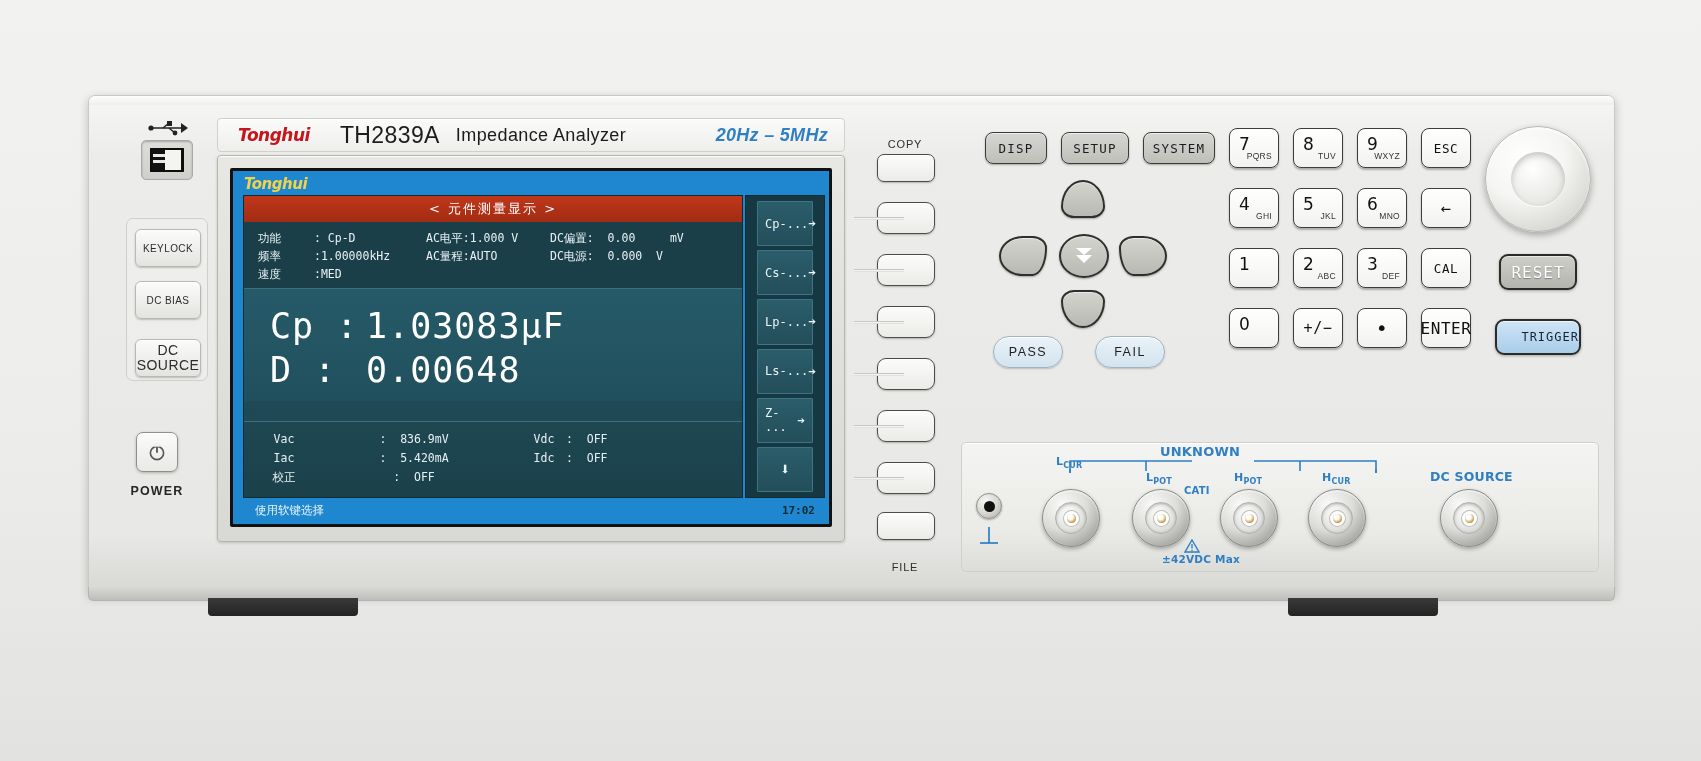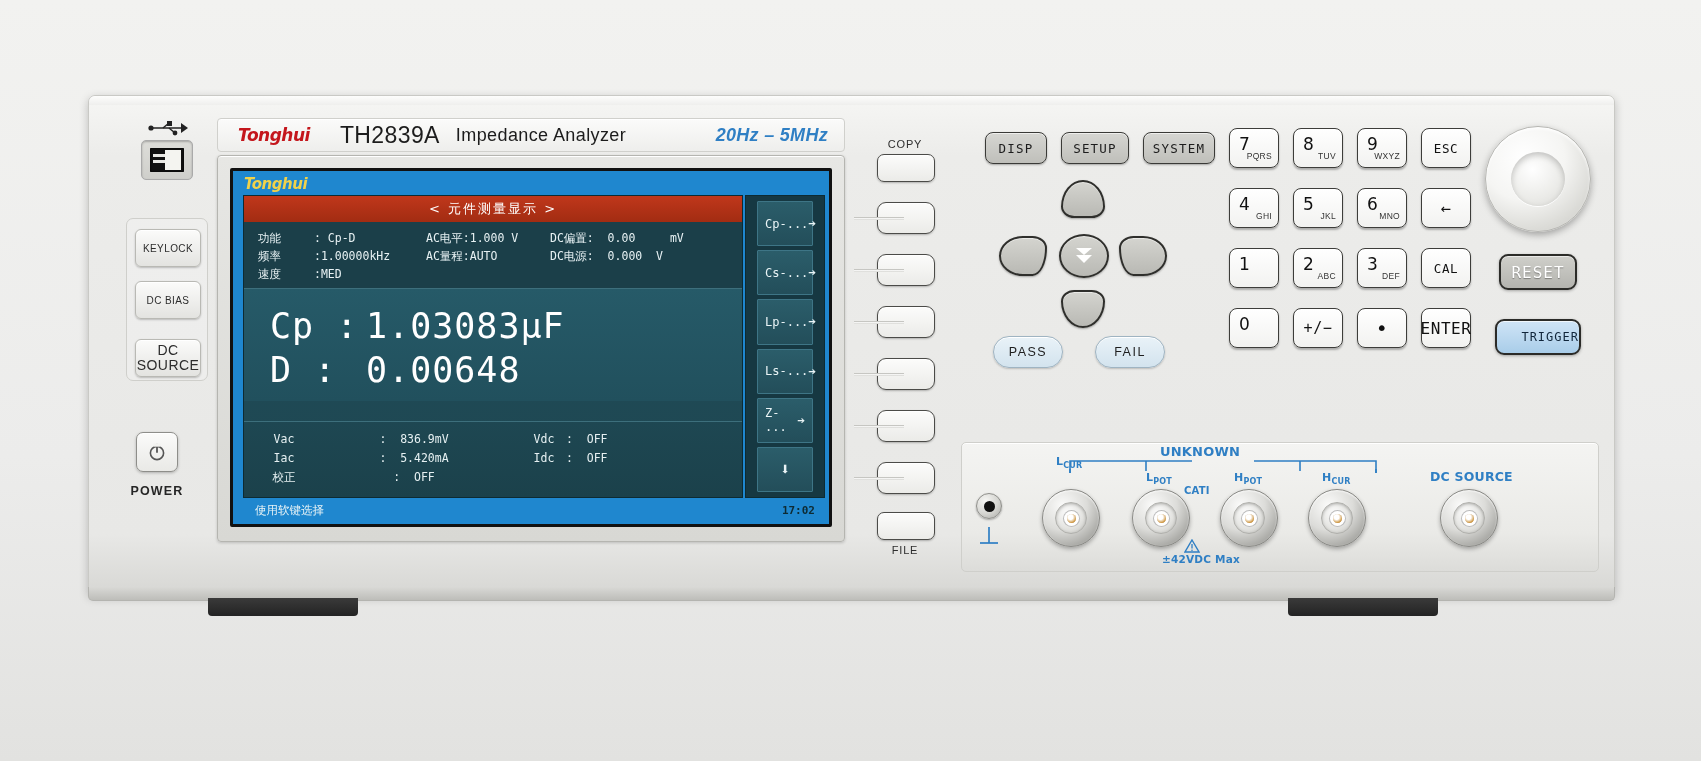--- a/index.html
+++ b/index.html
@@ -178,21 +178,21 @@
   }
   .softkey .arrow{ font-size:13px; font-weight:bold; }
   .softkey.more{ justify-content:center; }
 
   
   #softbtn-col{ position:absolute; left:770px; top:40px; width:92px; height:420px; }
   .copy-lbl, .file-lbl{
     position:absolute; width:92px; text-align:center;
     font-size:11px; color:#2e2e2e; letter-spacing:.8px;
   }
-  .copy-lbl{ top:2px; } .file-lbl{ top:408px;text-align:center; }
+  .copy-lbl{ top:2px; } .file-lbl{ top:425px;text-align:center; }
   .hw-sk{
     position:absolute; left:18px; width:58px; height:32px;
     background:linear-gradient(180deg,#fcfcfb,#ebebe8);
     border:1.5px solid #4b4b48; border-radius:9px;
     box-shadow:0 1px 2px rgba(0,0,0,.25), inset 0 1px 0 #fff;
   }
   .hw-sk.small{ height:28px; border-radius:7px; }
   .connector-line{
     position:absolute; left:-24px; width:50px; height:3px;
     background:linear-gradient(180deg,#fff,#d5d5d1); border-top:1px solid #c6c6c2;

